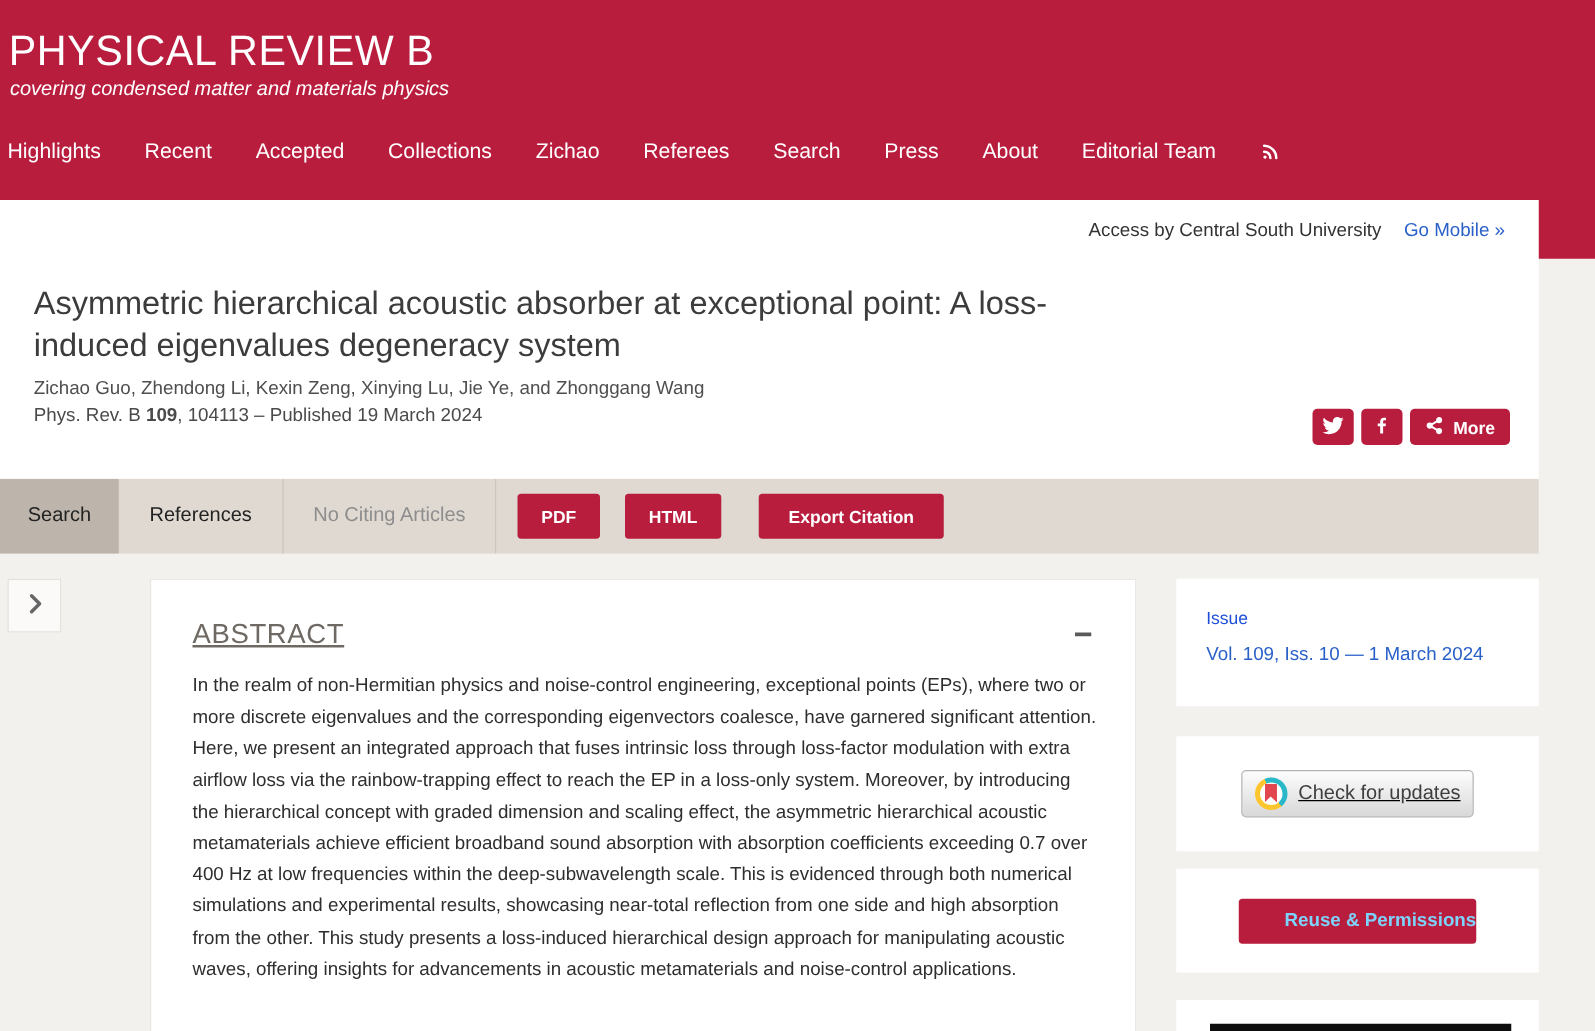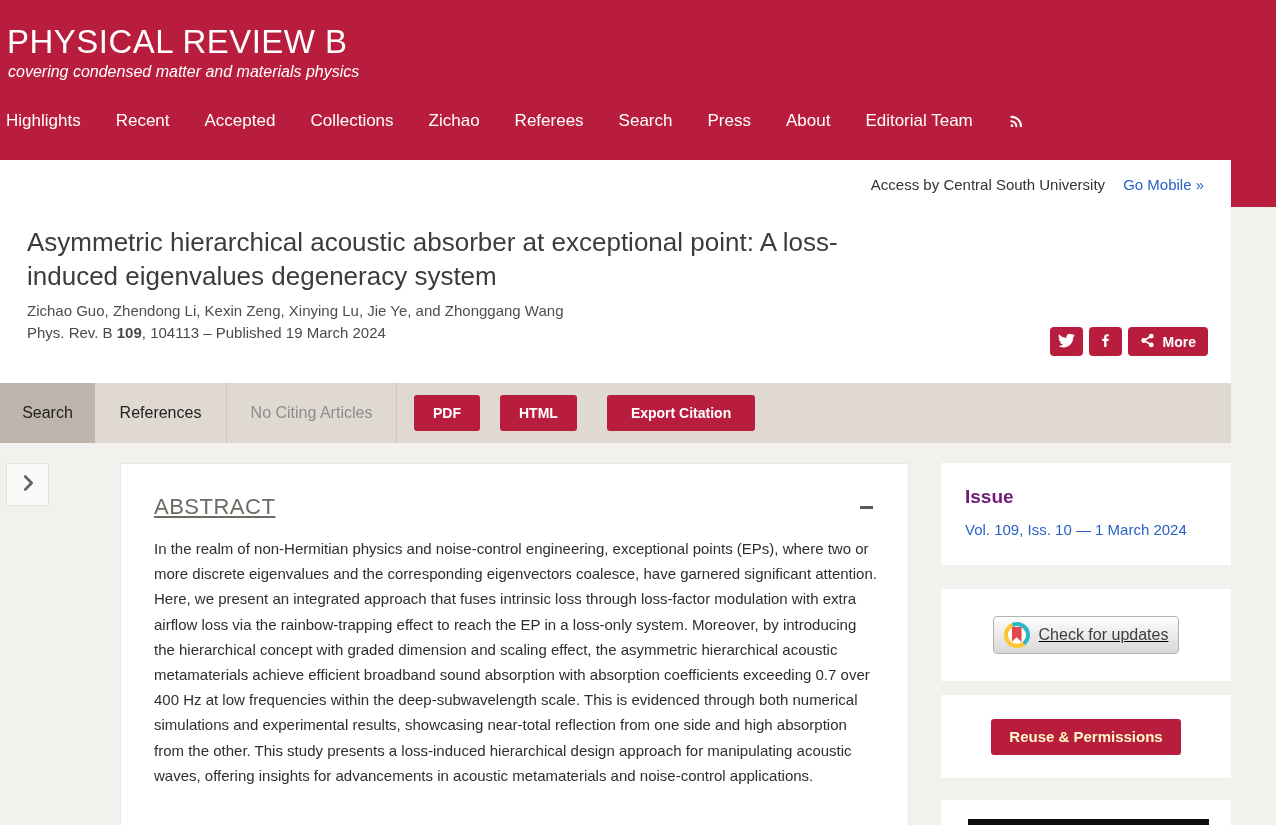--- a/index.html
+++ b/index.html
@@ -51,31 +51,31 @@
 
   .abstract-card { position:absolute; left:120px; top:20px; width:789px; height:440px; background:#fff; border:1px solid #eae8e5; padding:30px 33px; }
   .abstract-head { display:flex; align-items:center; justify-content:space-between; }
   .abstract-head h2 { font-size:22px; font-weight:400; color:#6f6963; letter-spacing:.5px;text-decoration:underline; }
   .minus-btn { border:none; background:none; cursor:pointer; padding:4px 2px; }
   .dash { display:block; width:13px; height:3px; background:#5a5a5a; }
   .abstract-text { margin-top:16px; width:725px; font-size:15px; line-height:25.2px; color:#2e2e2e; }
 
   .card { position:absolute; left:941px; width:290px; background:#fff; }
   .issue-card { top:20px; height:102px; padding:23px 0 0 24px; }
-  .issue-card h3 { font-size:19px; font-weight:700; color:#701a75; }
+  .issue-card h3 { font-size:14px; font-weight:400; color:#1d4ed8; }
   .issue-link { display:block; margin-top:13px; font-size:15px; color:var(--link-blue,#2a61c8); text-decoration:none; cursor:pointer; }
 
   .updates-card { top:146px; height:92px; display:flex; align-items:center; justify-content:center;text-decoration:underline; }
   .crossmark { width:186px; height:38px; border:1px solid #b3b3b3; border-radius:4px; background:linear-gradient(#fdfdfd,#d8d8d8); display:flex; align-items:center; justify-content:center; gap:9px; font-size:16px; color:#3e3e3e; cursor:pointer; font-family:"Liberation Sans",sans-serif; }
   .cm-logo { position:relative; width:26px; height:26px; border-radius:50%; background:conic-gradient(var(--crossmark-teal,#2ab8c9) 0 140deg, var(--crossmark-yellow,#fdc52e) 140deg 335deg, var(--crossmark-teal,#2ab8c9) 335deg 360deg); flex:0 0 26px; }
   .cm-logo::before { content:''; position:absolute; inset:4px; background:#fff; border-radius:50%; }
   .cm-book { position:absolute; left:8px; top:5px; width:10px; height:15px; background:var(--crossmark-red,#e2464e); clip-path:polygon(0 0,100% 0,100% 100%,50% 68%,0 100%); }
 
   .reuse-card { top:252px; height:83px; display:flex; align-items:center; justify-content:center; }
-  .reuse-btn { width:190px; height:36px; border:none; border-radius:3px; background:var(--accent-red,#b91d3e); color:#fef9c3; font-weight:700; font-size:15px; cursor:pointer; font-family:"Liberation Sans",sans-serif; }
+  .reuse-btn { width:190px; height:36px; border:none; border-radius:3px; background:var(--accent-red,#b91d3e); color:#7dd3fc; font-weight:700; font-size:15px; cursor:pointer; font-family:"Liberation Sans",sans-serif;text-align:right; }
 
   .ad-card { top:357px; height:100px; }
   .ad-bar { margin:19px 0 0 27px; width:241px; height:12px; background:#0d0d0d; }
 </style>
 </head>
 <body>
 
 <div class="stage">
   <div class="bg-red"></div>
 

